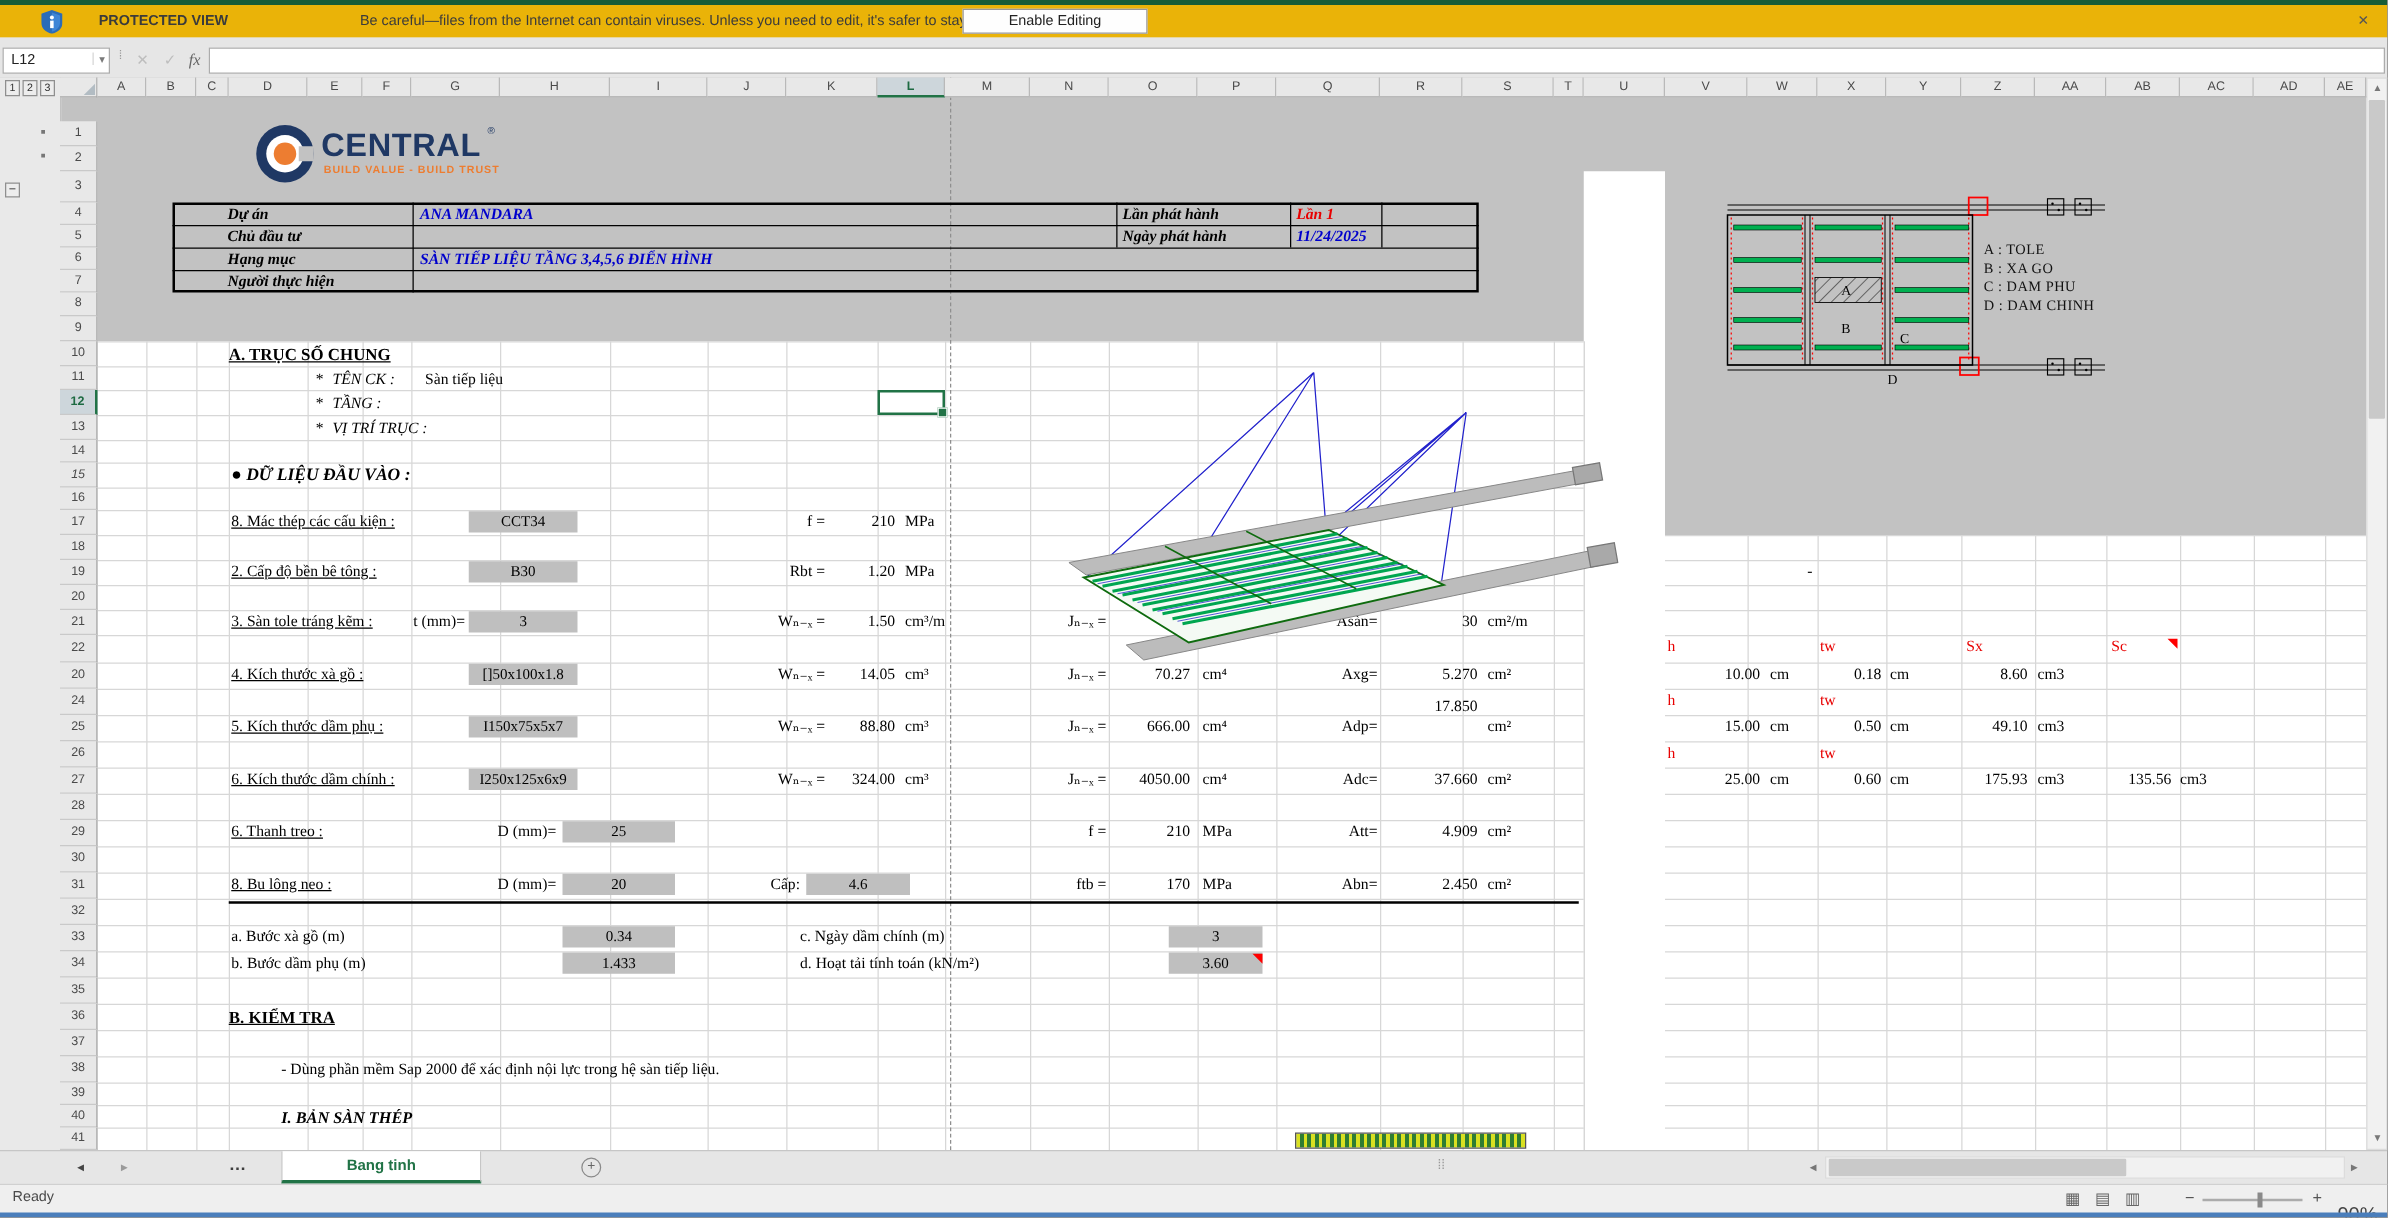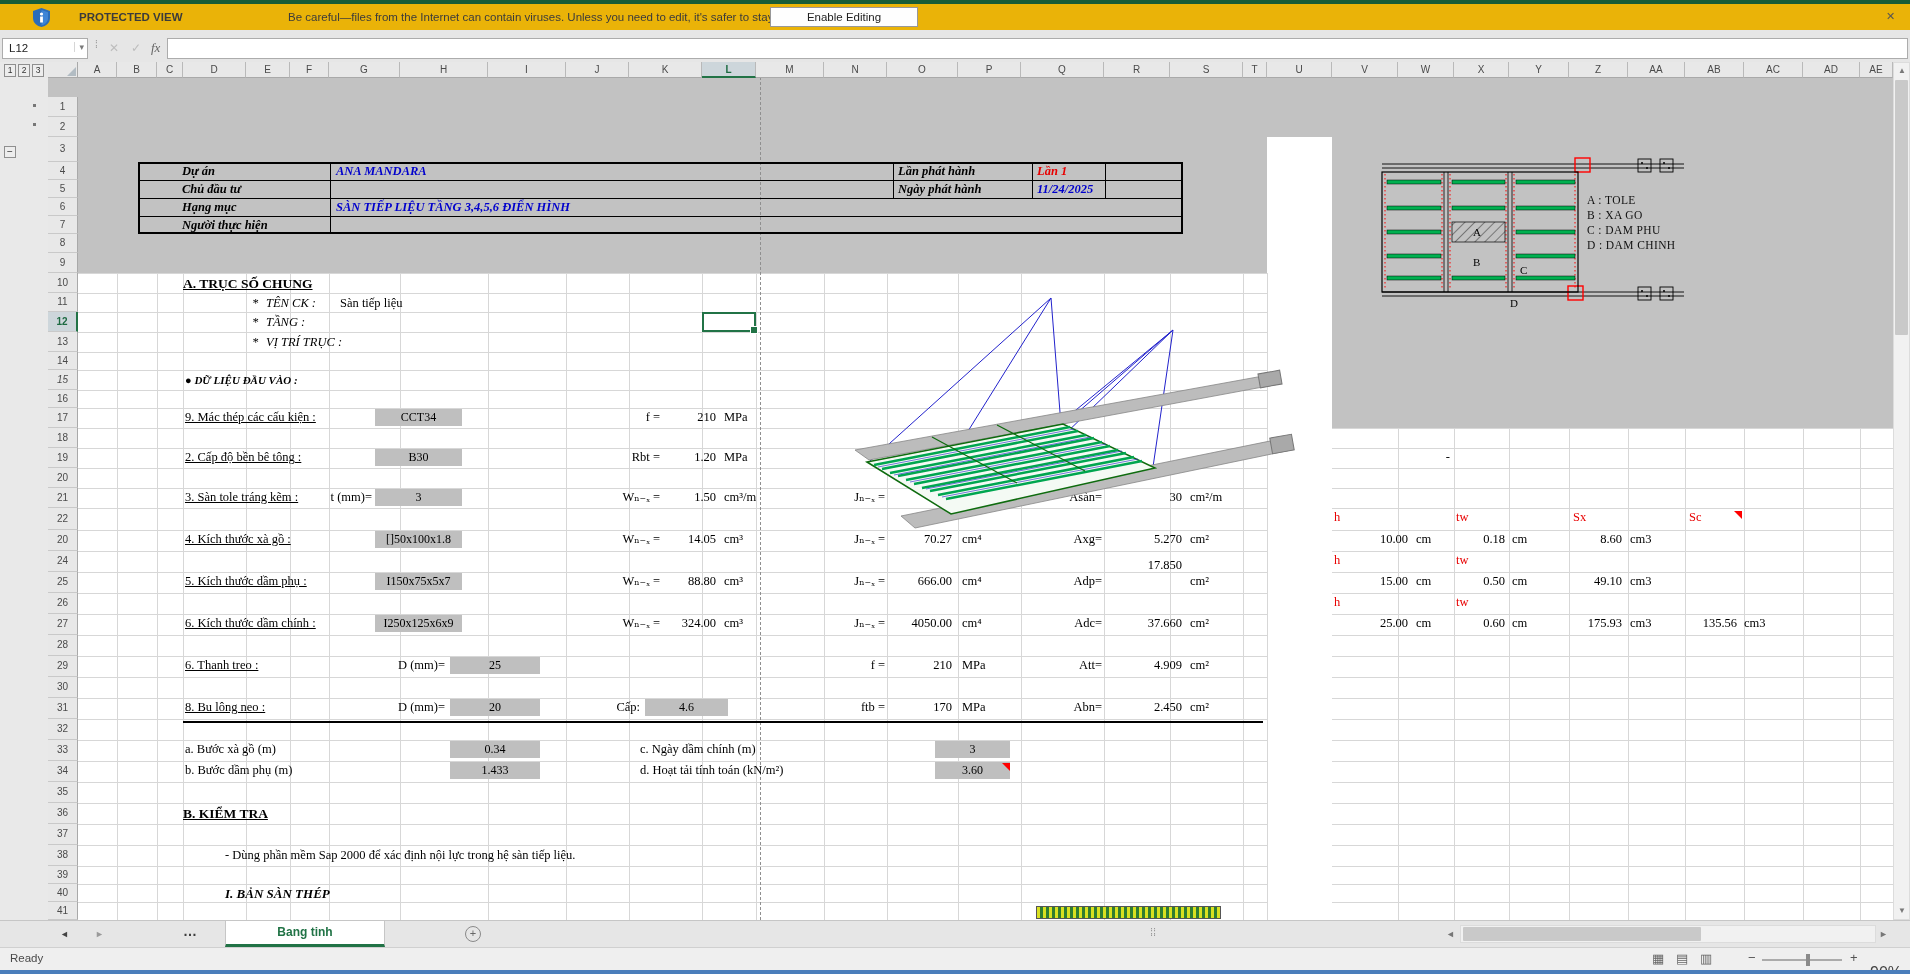--- a/index.html
+++ b/index.html
@@ -163,20 +163,29 @@
       <div class="gline" style="left: 1332px; top: 824px; width: 561px; height: 1px;"></div>
       <div class="gline" style="left: 1332px; top: 845px; width: 561px; height: 1px;"></div>
       <div class="gline" style="left: 1332px; top: 866px; width: 561px; height: 1px;"></div>
       <div class="gline" style="left: 1332px; top: 884px; width: 561px; height: 1px;"></div>
       <div class="gline" style="left: 1332px; top: 902px; width: 561px; height: 1px;"></div>
       <div class="gline" style="left: 1332px; top: 920px; width: 561px; height: 1px;"></div>
     </div>
 
   <div class="abs" style="left:760px;top:62px;width:0;height:858px;border-left:1px dashed #8F8F8F"></div>
 
+  <div class="abs" style="left:205px;top:98px;width:240px;height:56px">
+    <div style="position:absolute;left:0;top:2px;width:46px;height:46px;border-radius:50%;background:#1F3864"></div>
+    <div style="position:absolute;left:8px;top:10px;width:30px;height:30px;border-radius:50%;background:#fff"></div>
+    <div style="position:absolute;left:14px;top:16px;width:18px;height:18px;border-radius:50%;background:#ED7D31"></div>
+    <div style="position:absolute;left:34px;top:19px;width:12px;height:12px;background:#C2C2C2"></div>
+    <span style="position:absolute;left:52px;top:3px;font-size:26px;font-weight:800;color:#1F3864;letter-spacing:.5px">CENTRAL</span>
+    <span style="position:absolute;left:185px;top:2px;font-size:8px;color:#1F3864">®</span>
+    <span style="position:absolute;left:54px;top:32px;font-size:8.5px;font-weight:700;color:#ED7D31;letter-spacing:.8px">BUILD VALUE - BUILD TRUST</span>
+  </div>
 
   <div class="abs" style="left:138px;top:162px;width:1045px;height:72px;border:2px solid #000;box-sizing:border-box"></div>
   <div class="abs" style="left:138px;top:180px;width:1045px;height:1px;background:#000"></div>
   <div class="abs" style="left:138px;top:198px;width:1045px;height:1px;background:#000"></div>
   <div class="abs" style="left:138px;top:216px;width:1045px;height:1px;background:#000"></div>
   <div class="abs" style="left:330px;top:162px;width:1px;height:72px;background:#000"></div>
   <div class="abs" style="left:893px;top:162px;width:1px;height:36px;background:#000"></div>
   <div class="abs" style="left:1032px;top:162px;width:1px;height:36px;background:#000"></div>
   <div class="abs" style="left:1105px;top:162px;width:1px;height:36px;background:#000"></div>
   <div class="t it b" style="left:182px;top:164px">Dự án</div>
@@ -191,23 +200,23 @@
   <div class="t it b" style="left:182px;top:218px">Người thực hiện</div>
 
   <div class="t b u" style="left:183px;top:276px;font-size:13.5px">A. TRỤC SỐ CHUNG</div>
   <div class="t it" style="left:252px;top:296px">*</div>
   <div class="t it" style="left:266px;top:296px">TÊN CK :</div>
   <div class="t" style="left:340px;top:296px">Sàn tiếp liệu</div>
   <div class="t it" style="left:252px;top:315px">*</div>
   <div class="t it" style="left:266px;top:315px">TẦNG :</div>
   <div class="t it" style="left:252px;top:335px">*</div>
   <div class="t it" style="left:266px;top:335px">VỊ TRÍ TRỤC :</div>
-  <div class="t b it" style="left:185px;top:373px;font-size:11px">● DỮ LIỆU ĐẦU VÀO :</div>
-
-  <div class="t u" style="left:185px;top:410px">9. Mác thép các cấu kiện :</div>
+  <div class="t b it" style="left:185px;top:373px;font-size:14px">● DỮ LIỆU ĐẦU VÀO :</div>
+
+  <div class="t u" style="left:185px;top:410px">8. Mác thép các cấu kiện :</div>
   <div class="gc" style="left:375px;top:409px;width:87px">CCT34</div>
   <div class="t r" style="left:540px;top:410px;width:120px">f =</div>
   <div class="t r" style="left:616px;top:410px;width:100px">210</div>
   <div class="t" style="left:724px;top:410px">MPa</div>
 
   <div class="t u" style="left:185px;top:450px">2. Cấp độ bền bê tông :</div>
   <div class="gc" style="left:375px;top:449px;width:87px">B30</div>
   <div class="t r" style="left:540px;top:450px;width:120px">Rbt =</div>
   <div class="t r" style="left:616px;top:450px;width:100px">1.20</div>
   <div class="t" style="left:724px;top:450px">MPa</div>

